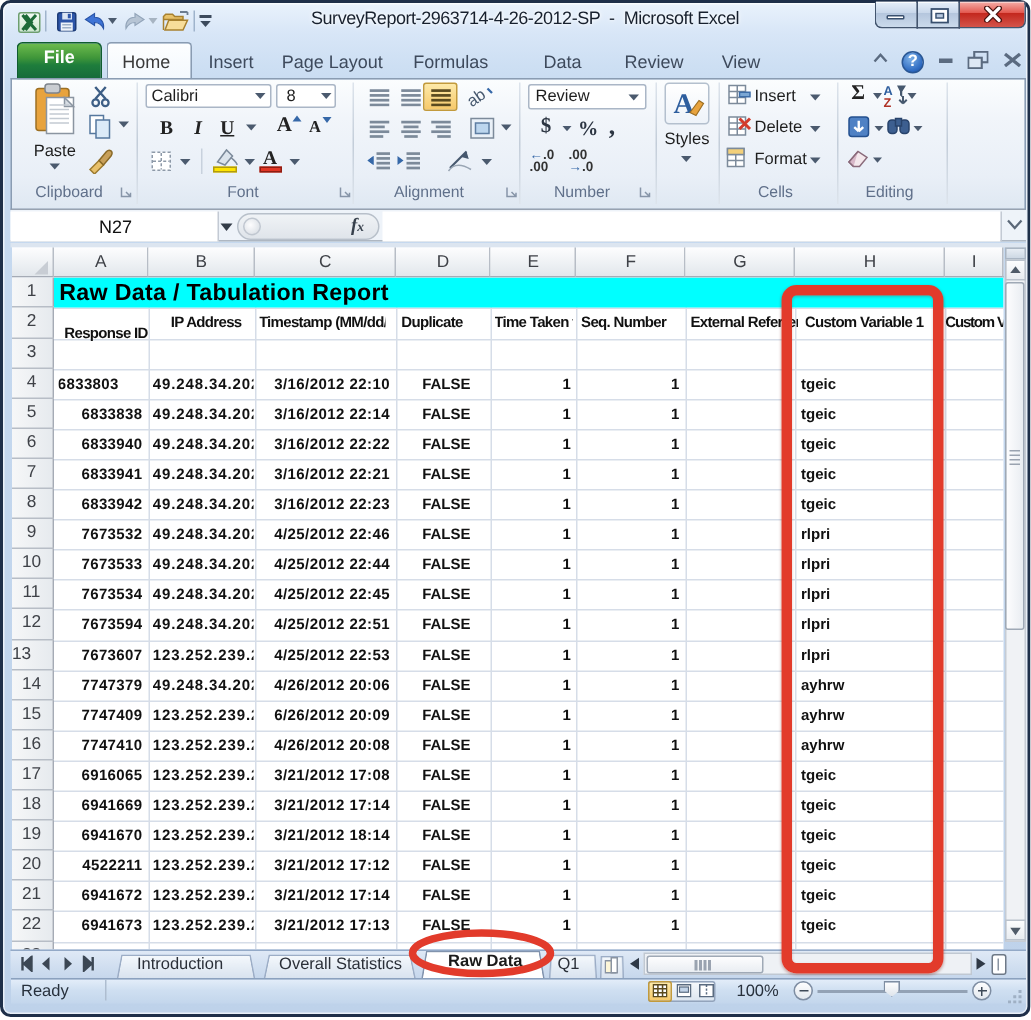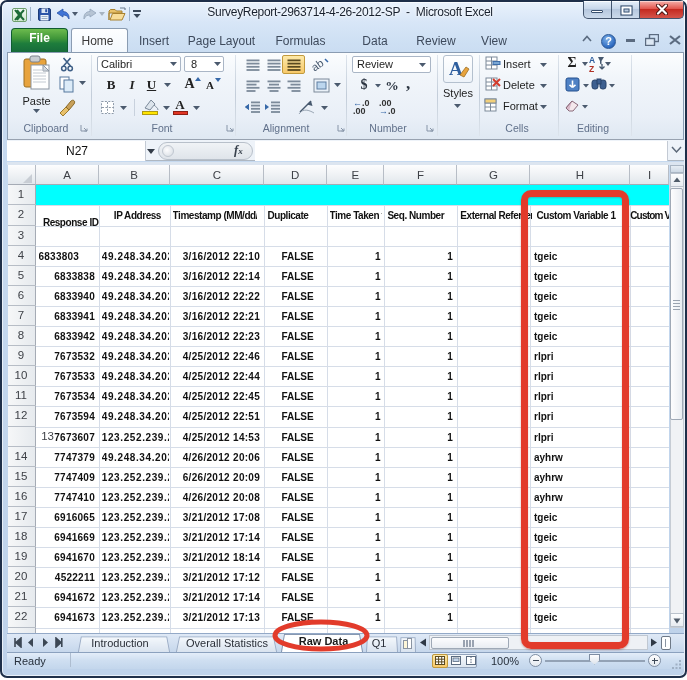--- a/index.html
+++ b/index.html
@@ -423,21 +423,21 @@
 <div class="ab" style="left:0;top:143.70000000000002px;width:26px;height:13px;font-size:11.5px;color:#3e4147;text-align:center;">8</div>
 <div class="ab" style="left:0;top:160.80000000000004px;width:27.5px;height:20.1px;border-bottom:1px solid #b7bdc6;"></div>
 <div class="ab" style="left:0;top:163.80000000000004px;width:26px;height:13px;font-size:11.5px;color:#3e4147;text-align:center;">9</div>
 <div class="ab" style="left:0;top:180.9px;width:27.5px;height:20.1px;border-bottom:1px solid #b7bdc6;"></div>
 <div class="ab" style="left:0;top:183.9px;width:26px;height:13px;font-size:11.5px;color:#3e4147;text-align:center;">10</div>
 <div class="ab" style="left:0;top:200.99999999999997px;width:27.5px;height:20.1px;border-bottom:1px solid #b7bdc6;"></div>
 <div class="ab" style="left:0;top:203.99999999999997px;width:26px;height:13px;font-size:11.5px;color:#3e4147;text-align:center;">11</div>
 <div class="ab" style="left:0;top:221.1px;width:27.5px;height:20.1px;border-bottom:1px solid #b7bdc6;"></div>
 <div class="ab" style="left:0;top:224.1px;width:26px;height:13px;font-size:11.5px;color:#3e4147;text-align:center;">12</div>
 <div class="ab" style="left:0;top:241.20000000000002px;width:27.5px;height:20.1px;border-bottom:1px solid #b7bdc6;"></div>
-<div class="ab" style="left:0;top:244.20000000000002px;width:26px;height:13px;font-size:11.5px;color:#3e4147;text-align:right;margin-left:20px;">13</div>
+<div class="ab" style="left:0;top:244.20000000000002px;width:26px;height:13px;font-size:11.5px;color:#3e4147;text-align:left;">13</div>
 <div class="ab" style="left:0;top:261.30000000000007px;width:27.5px;height:20.1px;border-bottom:1px solid #b7bdc6;"></div>
 <div class="ab" style="left:0;top:264.30000000000007px;width:26px;height:13px;font-size:11.5px;color:#3e4147;text-align:center;">14</div>
 <div class="ab" style="left:0;top:281.4000000000001px;width:27.5px;height:20.1px;border-bottom:1px solid #b7bdc6;"></div>
 <div class="ab" style="left:0;top:284.4000000000001px;width:26px;height:13px;font-size:11.5px;color:#3e4147;text-align:center;">15</div>
 <div class="ab" style="left:0;top:301.5px;width:27.5px;height:20.1px;border-bottom:1px solid #b7bdc6;"></div>
 <div class="ab" style="left:0;top:304.5px;width:26px;height:13px;font-size:11.5px;color:#3e4147;text-align:center;">16</div>
 <div class="ab" style="left:0;top:321.6px;width:27.5px;height:20.1px;border-bottom:1px solid #b7bdc6;"></div>
 <div class="ab" style="left:0;top:324.6px;width:26px;height:13px;font-size:11.5px;color:#3e4147;text-align:center;">17</div>
 <div class="ab" style="left:0;top:341.70000000000005px;width:27.5px;height:20.1px;border-bottom:1px solid #b7bdc6;"></div>
 <div class="ab" style="left:0;top:344.70000000000005px;width:26px;height:13px;font-size:11.5px;color:#3e4147;text-align:center;">18</div>
@@ -476,20 +476,21 @@
 <div class="ab" style="left:27.5px;top:281.4000000000001px;width:633.5px;height:1px;background:#d6dde8;"></div>
 <div class="ab" style="left:27.5px;top:301.5px;width:633.5px;height:1px;background:#d6dde8;"></div>
 <div class="ab" style="left:27.5px;top:321.6px;width:633.5px;height:1px;background:#d6dde8;"></div>
 <div class="ab" style="left:27.5px;top:341.70000000000005px;width:633.5px;height:1px;background:#d6dde8;"></div>
 <div class="ab" style="left:27.5px;top:361.80000000000007px;width:633.5px;height:1px;background:#d6dde8;"></div>
 <div class="ab" style="left:27.5px;top:381.9000000000001px;width:633.5px;height:1px;background:#d6dde8;"></div>
 <div class="ab" style="left:27.5px;top:402.0px;width:633.5px;height:1px;background:#d6dde8;"></div>
 <div class="ab" style="left:27.5px;top:422.1px;width:633.5px;height:1px;background:#d6dde8;"></div>
 <div class="ab" style="left:27.5px;top:442.20000000000005px;width:633.5px;height:1px;background:#d6dde8;"></div>
 <div class="ab" style="left:27.5px;top:0;width:633.5px;height:20.1px;background:#00ffff;"></div>
+<div class="ab" style="left:31.5px;top:1.5px;width:400px;height:18px;font-size:15.5px;font-weight:700;letter-spacing:0.2px;color:#000;">Raw Data / Tabulation Report</div>
 <div class="ab" style="left:30.5px;top:32px;width:60px;height:12px;font-size:10px;font-weight:700;color:#111;white-space:nowrap;overflow:hidden;letter-spacing:-0.45px;text-align:right;">Response ID</div>
 <div class="ab" style="left:93.8px;top:25.099999999999994px;width:67px;height:12px;font-size:10px;font-weight:700;color:#111;white-space:nowrap;overflow:hidden;letter-spacing:-0.45px;text-align:left;margin-left:12px;">IP Address</div>
 <div class="ab" style="left:164.6px;top:25.099999999999994px;width:84px;height:12px;font-size:10px;font-weight:700;color:#111;white-space:nowrap;overflow:hidden;letter-spacing:-0.45px;text-align:left;">Timestamp (MM/dd/yyyy)</div>
 <div class="ab" style="left:259.5px;top:25.099999999999994px;width:60px;height:12px;font-size:10px;font-weight:700;color:#111;white-space:nowrap;overflow:hidden;letter-spacing:-0.45px;text-align:left;">Duplicate</div>
 <div class="ab" style="left:321.5px;top:25.099999999999994px;width:52px;height:12px;font-size:10px;font-weight:700;color:#111;white-space:nowrap;overflow:hidden;letter-spacing:-0.45px;text-align:left;">Time Taken to Complete</div>
 <div class="ab" style="left:379.4px;top:25.099999999999994px;width:70px;height:12px;font-size:10px;font-weight:700;color:#111;white-space:nowrap;overflow:hidden;letter-spacing:-0.45px;text-align:left;">Seq. Number</div>
 <div class="ab" style="left:452.3px;top:25.099999999999994px;width:72px;height:12px;font-size:10px;font-weight:700;color:#111;white-space:nowrap;overflow:hidden;letter-spacing:-0.45px;text-align:center;">External Referrer</div>
 <div class="ab" style="left:528.5px;top:25.099999999999994px;width:94px;height:12px;font-size:10px;font-weight:700;color:#111;white-space:nowrap;overflow:hidden;letter-spacing:-0.45px;text-align:left;">Custom Variable 1</div>
 <div class="ab" style="left:622.2px;top:25.099999999999994px;width:38.8px;height:12px;font-size:10px;font-weight:700;color:#111;white-space:nowrap;overflow:hidden;letter-spacing:-0.8px;text-align:left;">Custom Variable 2</div>
 <div class="ab" style="left:30.5px;top:65.30000000000001px;width:56.5px;height:12px;font-size:10px;font-weight:700;color:#111;white-space:nowrap;overflow:hidden;letter-spacing:0.25px;">6833803</div>
@@ -550,21 +551,21 @@
 <div class="ab" style="left:526px;top:205.99999999999997px;width:60px;height:12px;font-size:10px;font-weight:700;color:#111;white-space:nowrap;overflow:hidden;">rlpri</div>
 <div class="ab" style="left:30.5px;top:226.1px;width:56.5px;height:12px;font-size:10px;font-weight:700;color:#111;white-space:nowrap;overflow:hidden;letter-spacing:0.25px;text-align:right;">7673594</div>
 <div class="ab" style="left:93.8px;top:226.1px;width:67px;height:12px;font-size:10px;font-weight:700;color:#111;white-space:nowrap;overflow:hidden;letter-spacing:0.6px;">49.248.34.202</div>
 <div class="ab" style="left:164.6px;top:226.1px;width:87.5px;height:12px;font-size:10px;font-weight:700;color:#111;white-space:nowrap;overflow:hidden;letter-spacing:0.3px;text-align:right;">4/25/2012 22:51</div>
 <div class="ab" style="left:257.3px;top:226.1px;width:64.5px;height:12px;font-size:10px;font-weight:700;color:#111;white-space:nowrap;overflow:hidden;text-align:center;">FALSE</div>
 <div class="ab" style="left:321.5px;top:226.1px;width:51px;height:12px;font-size:10px;font-weight:700;color:#111;white-space:nowrap;overflow:hidden;text-align:right;">1</div>
 <div class="ab" style="left:379.4px;top:226.1px;width:65.5px;height:12px;font-size:10px;font-weight:700;color:#111;white-space:nowrap;overflow:hidden;text-align:right;">1</div>
 <div class="ab" style="left:526px;top:226.1px;width:60px;height:12px;font-size:10px;font-weight:700;color:#111;white-space:nowrap;overflow:hidden;">rlpri</div>
 <div class="ab" style="left:30.5px;top:246.20000000000002px;width:56.5px;height:12px;font-size:10px;font-weight:700;color:#111;white-space:nowrap;overflow:hidden;letter-spacing:0.25px;text-align:right;">7673607</div>
 <div class="ab" style="left:93.8px;top:246.20000000000002px;width:67px;height:12px;font-size:10px;font-weight:700;color:#111;white-space:nowrap;overflow:hidden;letter-spacing:0.6px;">123.252.239.242</div>
-<div class="ab" style="left:164.6px;top:246.20000000000002px;width:87.5px;height:12px;font-size:10px;font-weight:700;color:#111;white-space:nowrap;overflow:hidden;letter-spacing:0.3px;text-align:right;">4/25/2012 14:53</div>
+<div class="ab" style="left:164.6px;top:246.20000000000002px;width:87.5px;height:12px;font-size:10px;font-weight:700;color:#111;white-space:nowrap;overflow:hidden;letter-spacing:0.3px;text-align:right;">4/25/2012 22:53</div>
 <div class="ab" style="left:257.3px;top:246.20000000000002px;width:64.5px;height:12px;font-size:10px;font-weight:700;color:#111;white-space:nowrap;overflow:hidden;text-align:center;">FALSE</div>
 <div class="ab" style="left:321.5px;top:246.20000000000002px;width:51px;height:12px;font-size:10px;font-weight:700;color:#111;white-space:nowrap;overflow:hidden;text-align:right;">1</div>
 <div class="ab" style="left:379.4px;top:246.20000000000002px;width:65.5px;height:12px;font-size:10px;font-weight:700;color:#111;white-space:nowrap;overflow:hidden;text-align:right;">1</div>
 <div class="ab" style="left:526px;top:246.20000000000002px;width:60px;height:12px;font-size:10px;font-weight:700;color:#111;white-space:nowrap;overflow:hidden;">rlpri</div>
 <div class="ab" style="left:30.5px;top:266.30000000000007px;width:56.5px;height:12px;font-size:10px;font-weight:700;color:#111;white-space:nowrap;overflow:hidden;letter-spacing:0.25px;text-align:right;">7747379</div>
 <div class="ab" style="left:93.8px;top:266.30000000000007px;width:67px;height:12px;font-size:10px;font-weight:700;color:#111;white-space:nowrap;overflow:hidden;letter-spacing:0.6px;">49.248.34.202</div>
 <div class="ab" style="left:164.6px;top:266.30000000000007px;width:87.5px;height:12px;font-size:10px;font-weight:700;color:#111;white-space:nowrap;overflow:hidden;letter-spacing:0.3px;text-align:right;">4/26/2012 20:06</div>
 <div class="ab" style="left:257.3px;top:266.30000000000007px;width:64.5px;height:12px;font-size:10px;font-weight:700;color:#111;white-space:nowrap;overflow:hidden;text-align:center;">FALSE</div>
 <div class="ab" style="left:321.5px;top:266.30000000000007px;width:51px;height:12px;font-size:10px;font-weight:700;color:#111;white-space:nowrap;overflow:hidden;text-align:right;">1</div>
 <div class="ab" style="left:379.4px;top:266.30000000000007px;width:65.5px;height:12px;font-size:10px;font-weight:700;color:#111;white-space:nowrap;overflow:hidden;text-align:right;">1</div>

